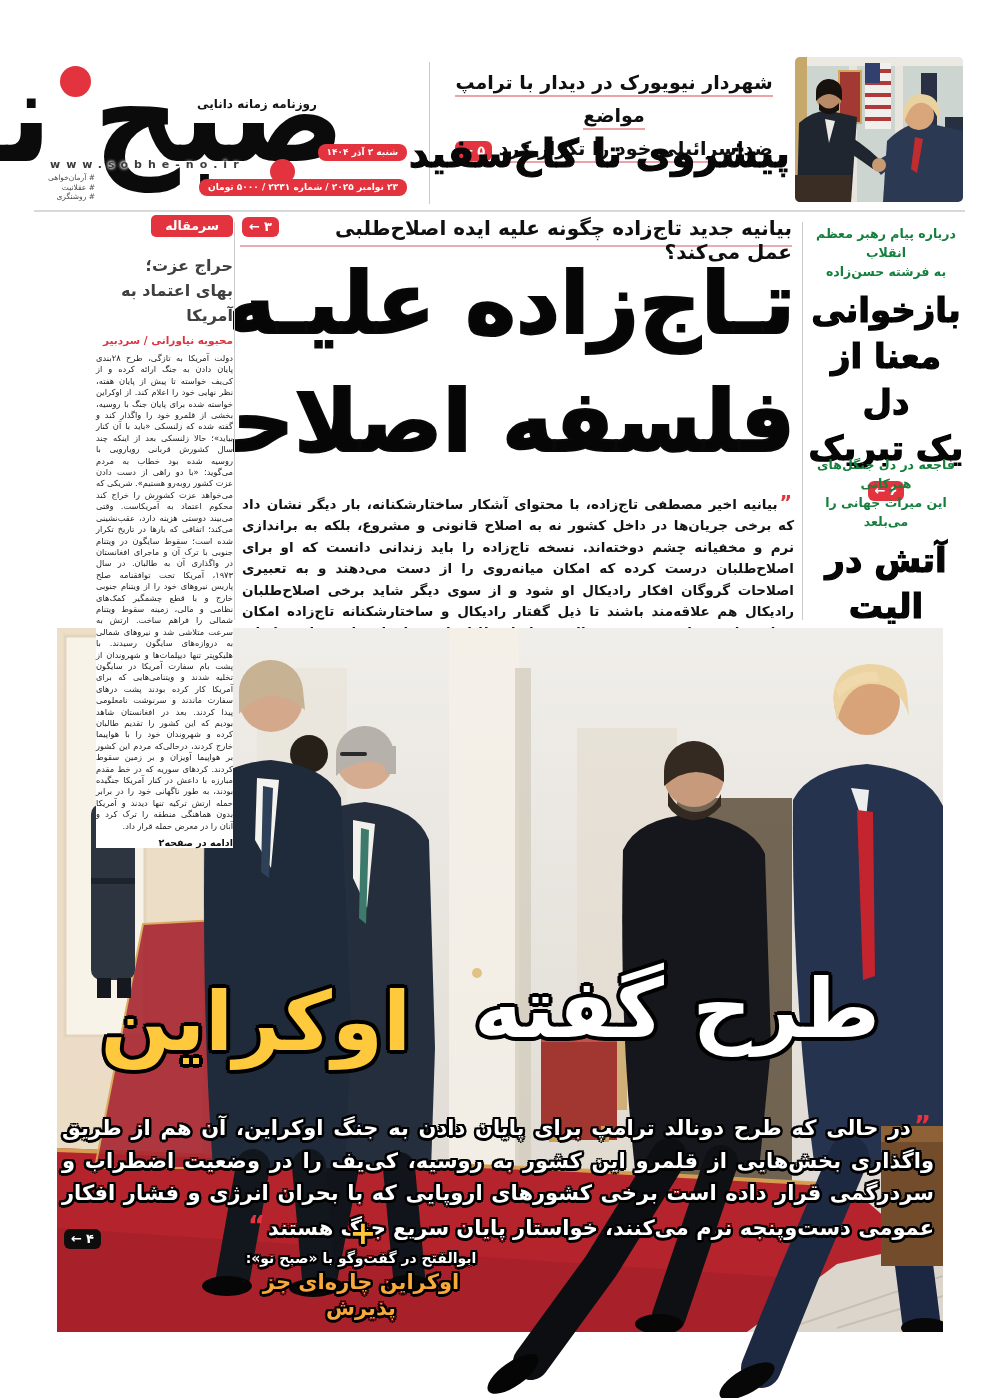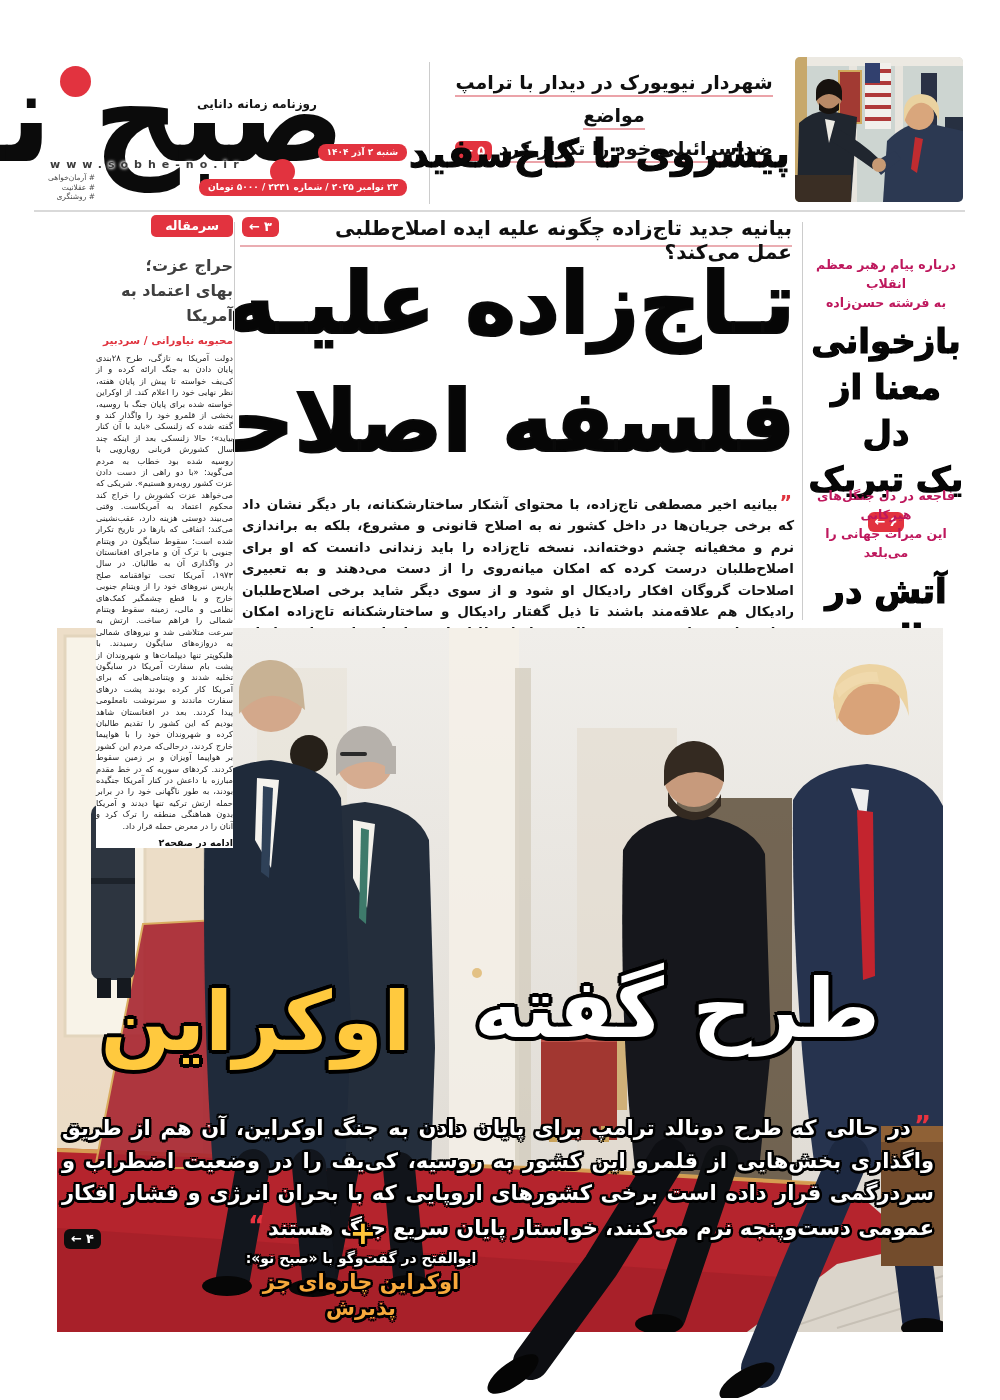--- a/index.html
+++ b/index.html
@@ -46,21 +46,21 @@
              text-align:justify;color:#141414;}
   .rq{color:#e0333e;font-size:19px;font-weight:bold;padding:0 2px;}
 
   
   .vline{width:1px;background:#cccccc;}
   .vl-r{left:802px;top:222px;height:398px;}
   .vl-l{left:234px;top:222px;height:398px;}
   .rc{width:160px;text-align:center;}
   .rc1{left:806px;top:224px;}
   .rc2{left:806px;top:455px;}
-  .rc-kicker{font-size:12.5px;font-weight:bold;line-height:19px;color:#be185d;margin-top:31px;}
+  .rc-kicker{font-size:12.5px;font-weight:bold;line-height:19px;color:#15803d;}
   .rc-headline{font-size:34px;line-height:46px;font-weight:bold;color:#070707;-webkit-text-stroke:1.2px #000;margin-top:6px;}
   .rc .badge{margin-top:10px;}
 
   
   .editorial{left:96px;top:215px;width:137px;background:#ffffff;z-index:3;text-align:right;}
   .ed-badge{display:inline-block;background:#e2333f;color:#fff;font-size:12.5px;font-weight:bold;
             padding:3px 14px 4px;border-radius:5px;margin-left:50px;}
   .ed-h{font-size:16px;font-weight:bold;line-height:25px;margin-top:16px;color:#404040;}
   .ed-by{color:#e0333e;font-size:10.5px;font-weight:bold;margin:6px 0 7px;}
   .ed-body{font-size:8.3px;line-height:11.4px;text-align:justify;color:#1c1c1c;}

